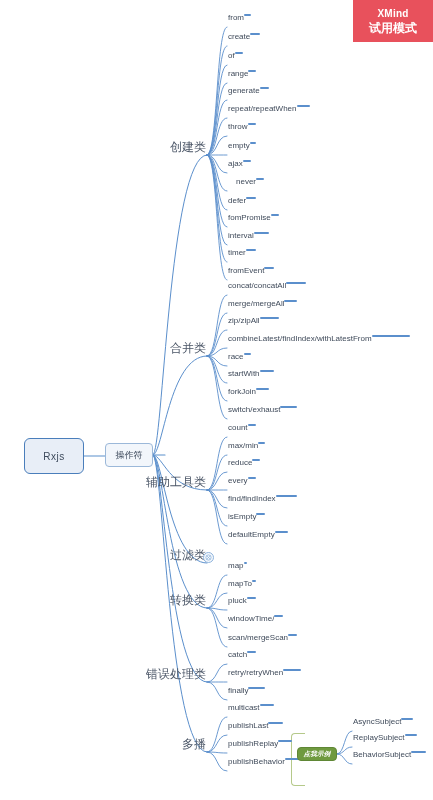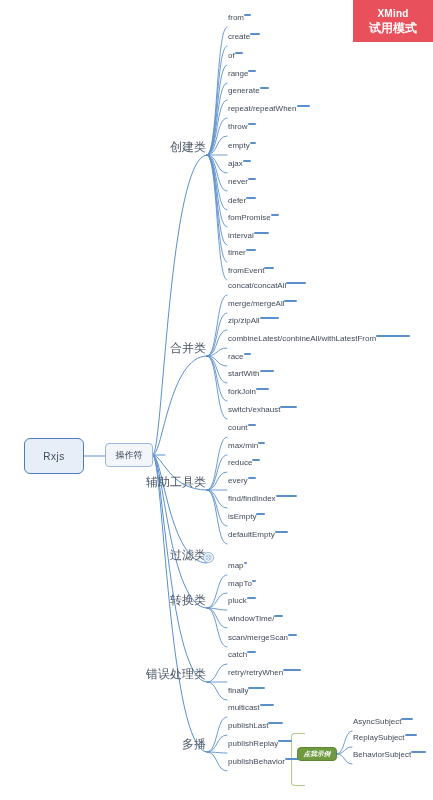--- a/index.html
+++ b/index.html
@@ -266,21 +266,21 @@
         <div class="bar"></div>
       </div>
       <div class="node leaf-node" style="left: 227px; top: 142px; width: 28.75px; height: 13px;">
         <div class="lbl">empty</div>
         <div class="bar"></div>
       </div>
       <div class="node leaf-node" style="left: 227px; top: 160px; width: 24.2px; height: 13px;">
         <div class="lbl">ajax</div>
         <div class="bar"></div>
       </div>
-      <div class="node leaf-node" style="left: 227px; top: 178px; width: 28.75px; height: 13px;">
+      <div class="node leaf-node" style="left: 235px; top: 178px; width: 28.75px; height: 13px;">
         <div class="lbl">never</div>
         <div class="bar"></div>
       </div>
       <div class="node leaf-node" style="left: 227px; top: 197px; width: 28.75px; height: 13px;">
         <div class="lbl">defer</div>
         <div class="bar"></div>
       </div>
       <div class="node leaf-node" style="left: 227px; top: 214px; width: 51.5px; height: 13px;">
         <div class="lbl">fomPromise</div>
         <div class="bar"></div>
@@ -307,21 +307,21 @@
       </div>
       <div class="node leaf-node" style="left: 227px; top: 300px; width: 69.7px; height: 13px;">
         <div class="lbl">merge/mergeAll</div>
         <div class="bar"></div>
       </div>
       <div class="node leaf-node" style="left: 227px; top: 317px; width: 51.5px; height: 13px;">
         <div class="lbl">zip/zipAll</div>
         <div class="bar"></div>
       </div>
       <div class="node leaf-node" style="left: 227px; top: 335px; width: 183.45px; height: 13px;">
-        <div class="lbl">combineLatest/conbineAll/withLatestFrom</div>
+        <div class="lbl">combineLatest/findIndex/withLatestFrom</div>
         <div class="bar"></div>
       </div>
       <div class="node leaf-node" style="left: 227px; top: 353px; width: 24.2px; height: 13px;">
         <div class="lbl">race</div>
         <div class="bar"></div>
       </div>
       <div class="node leaf-node" style="left: 227px; top: 370px; width: 46.95px; height: 13px;">
         <div class="lbl">startWith</div>
         <div class="bar"></div>
       </div>

